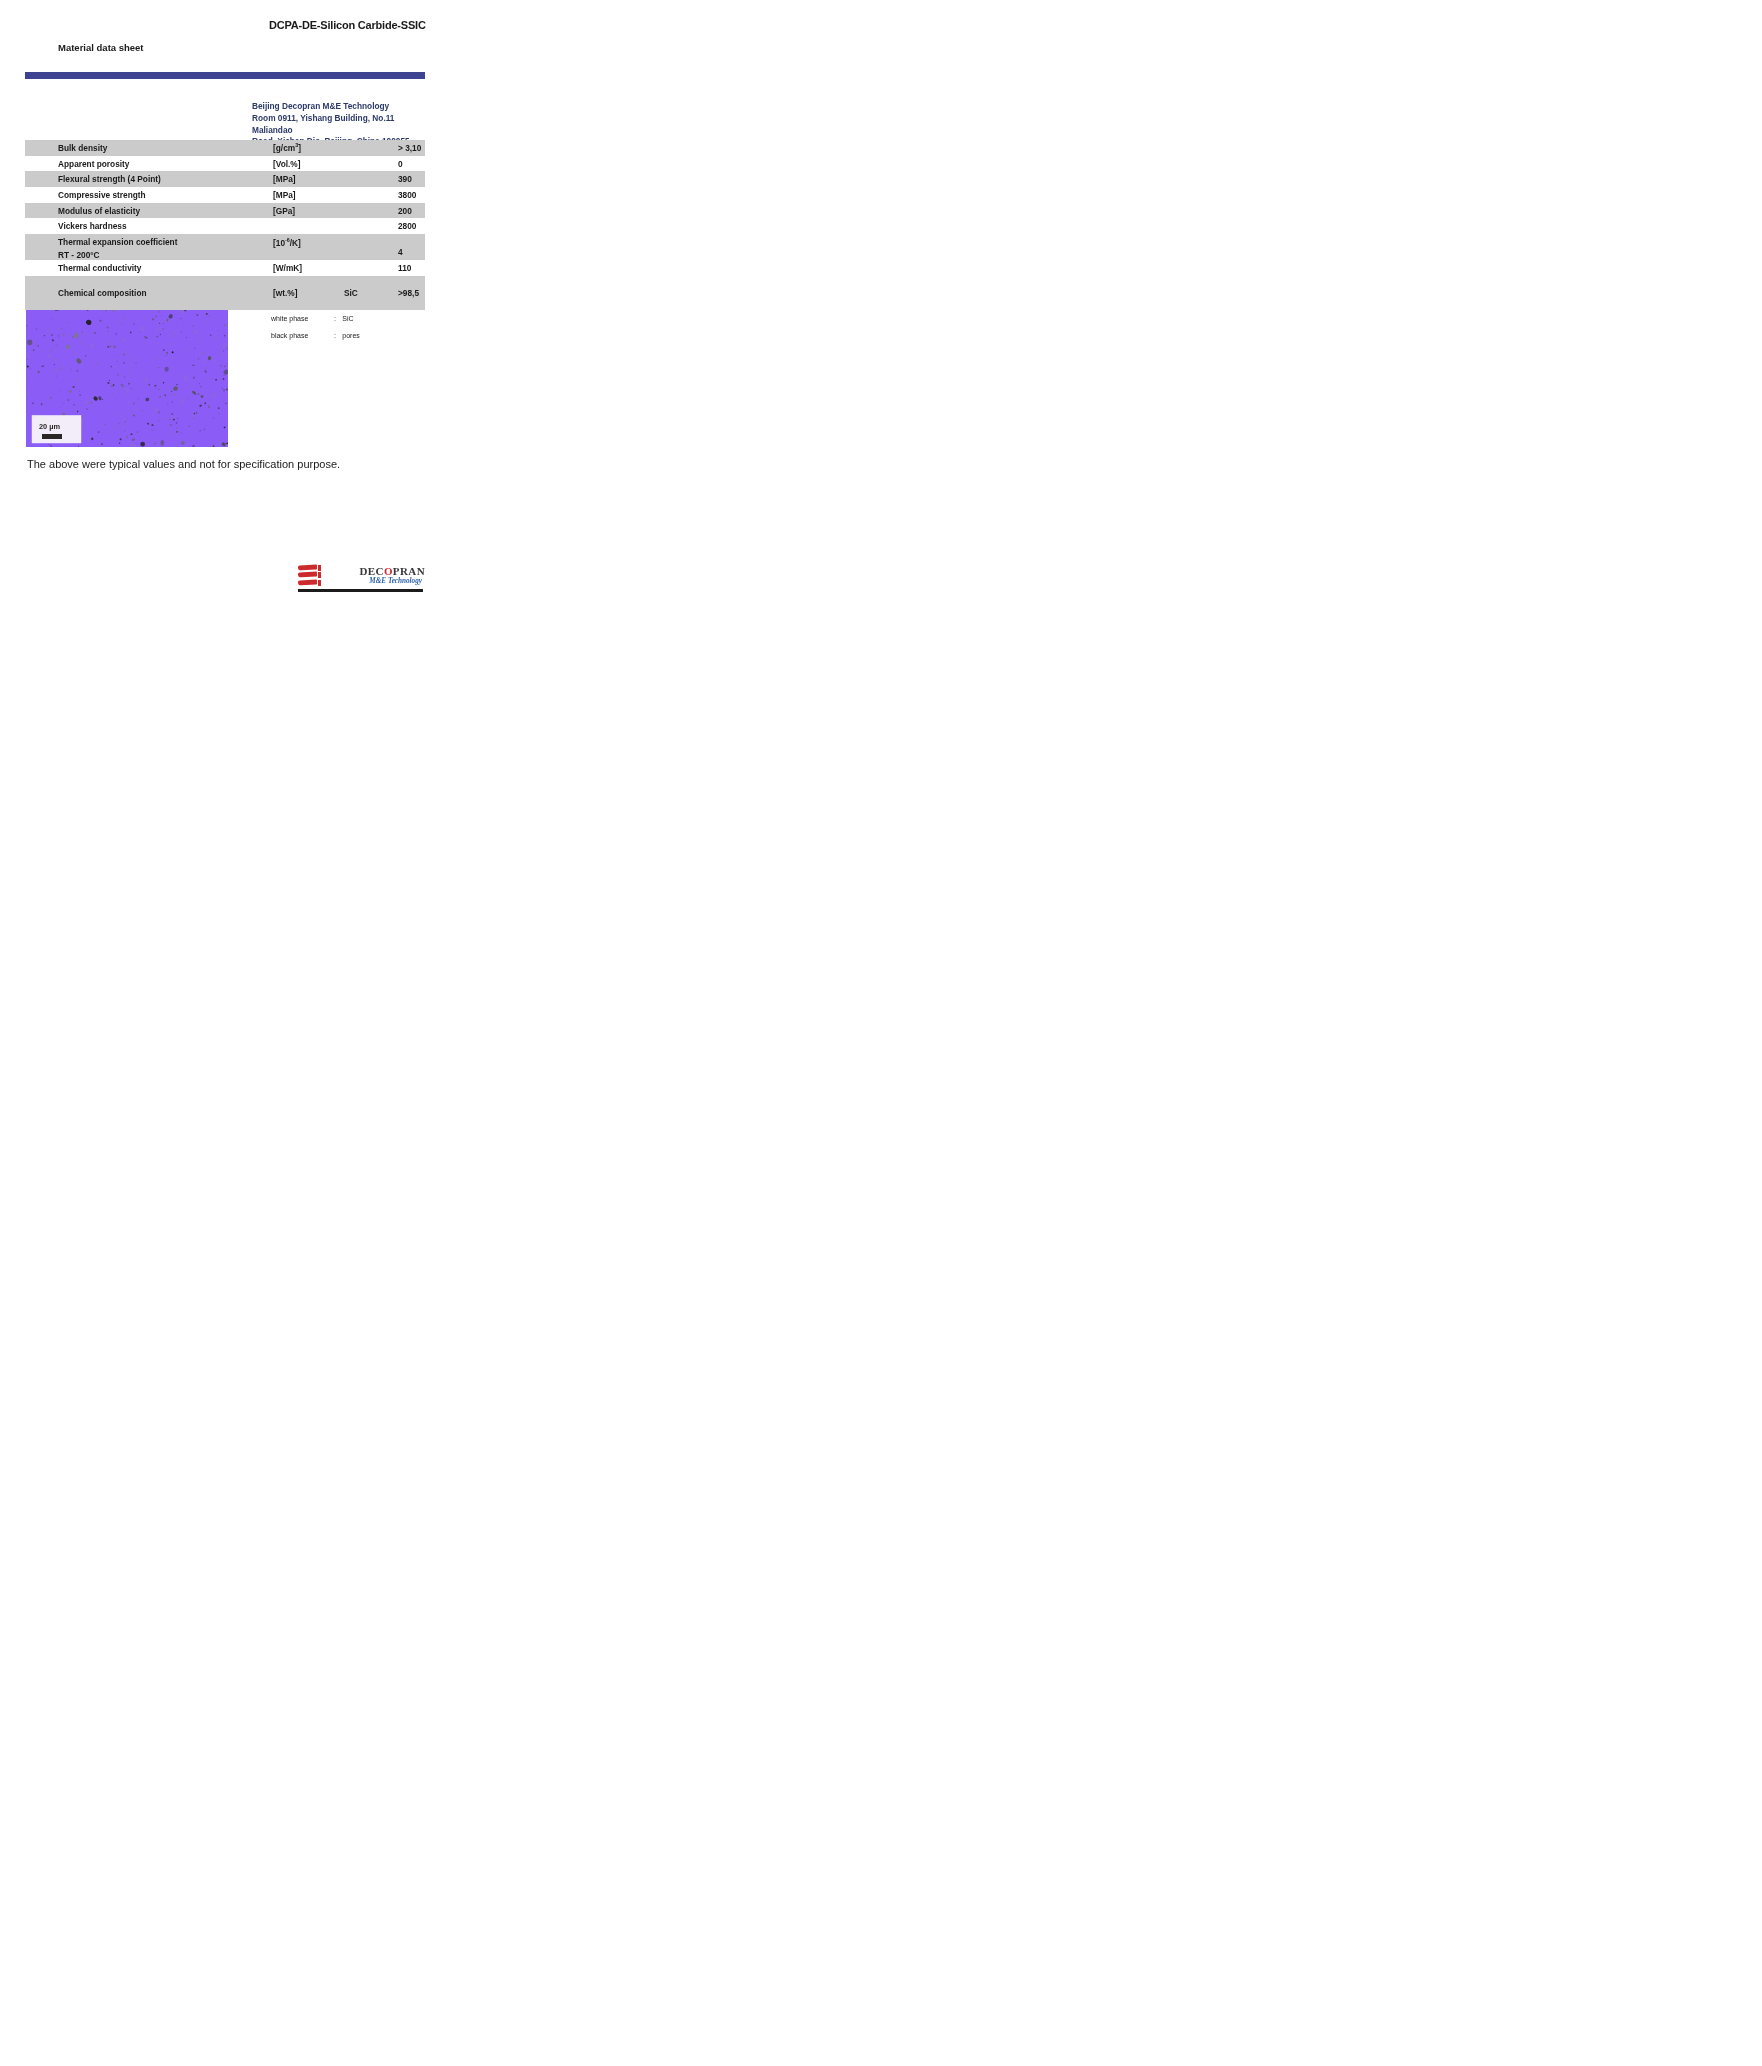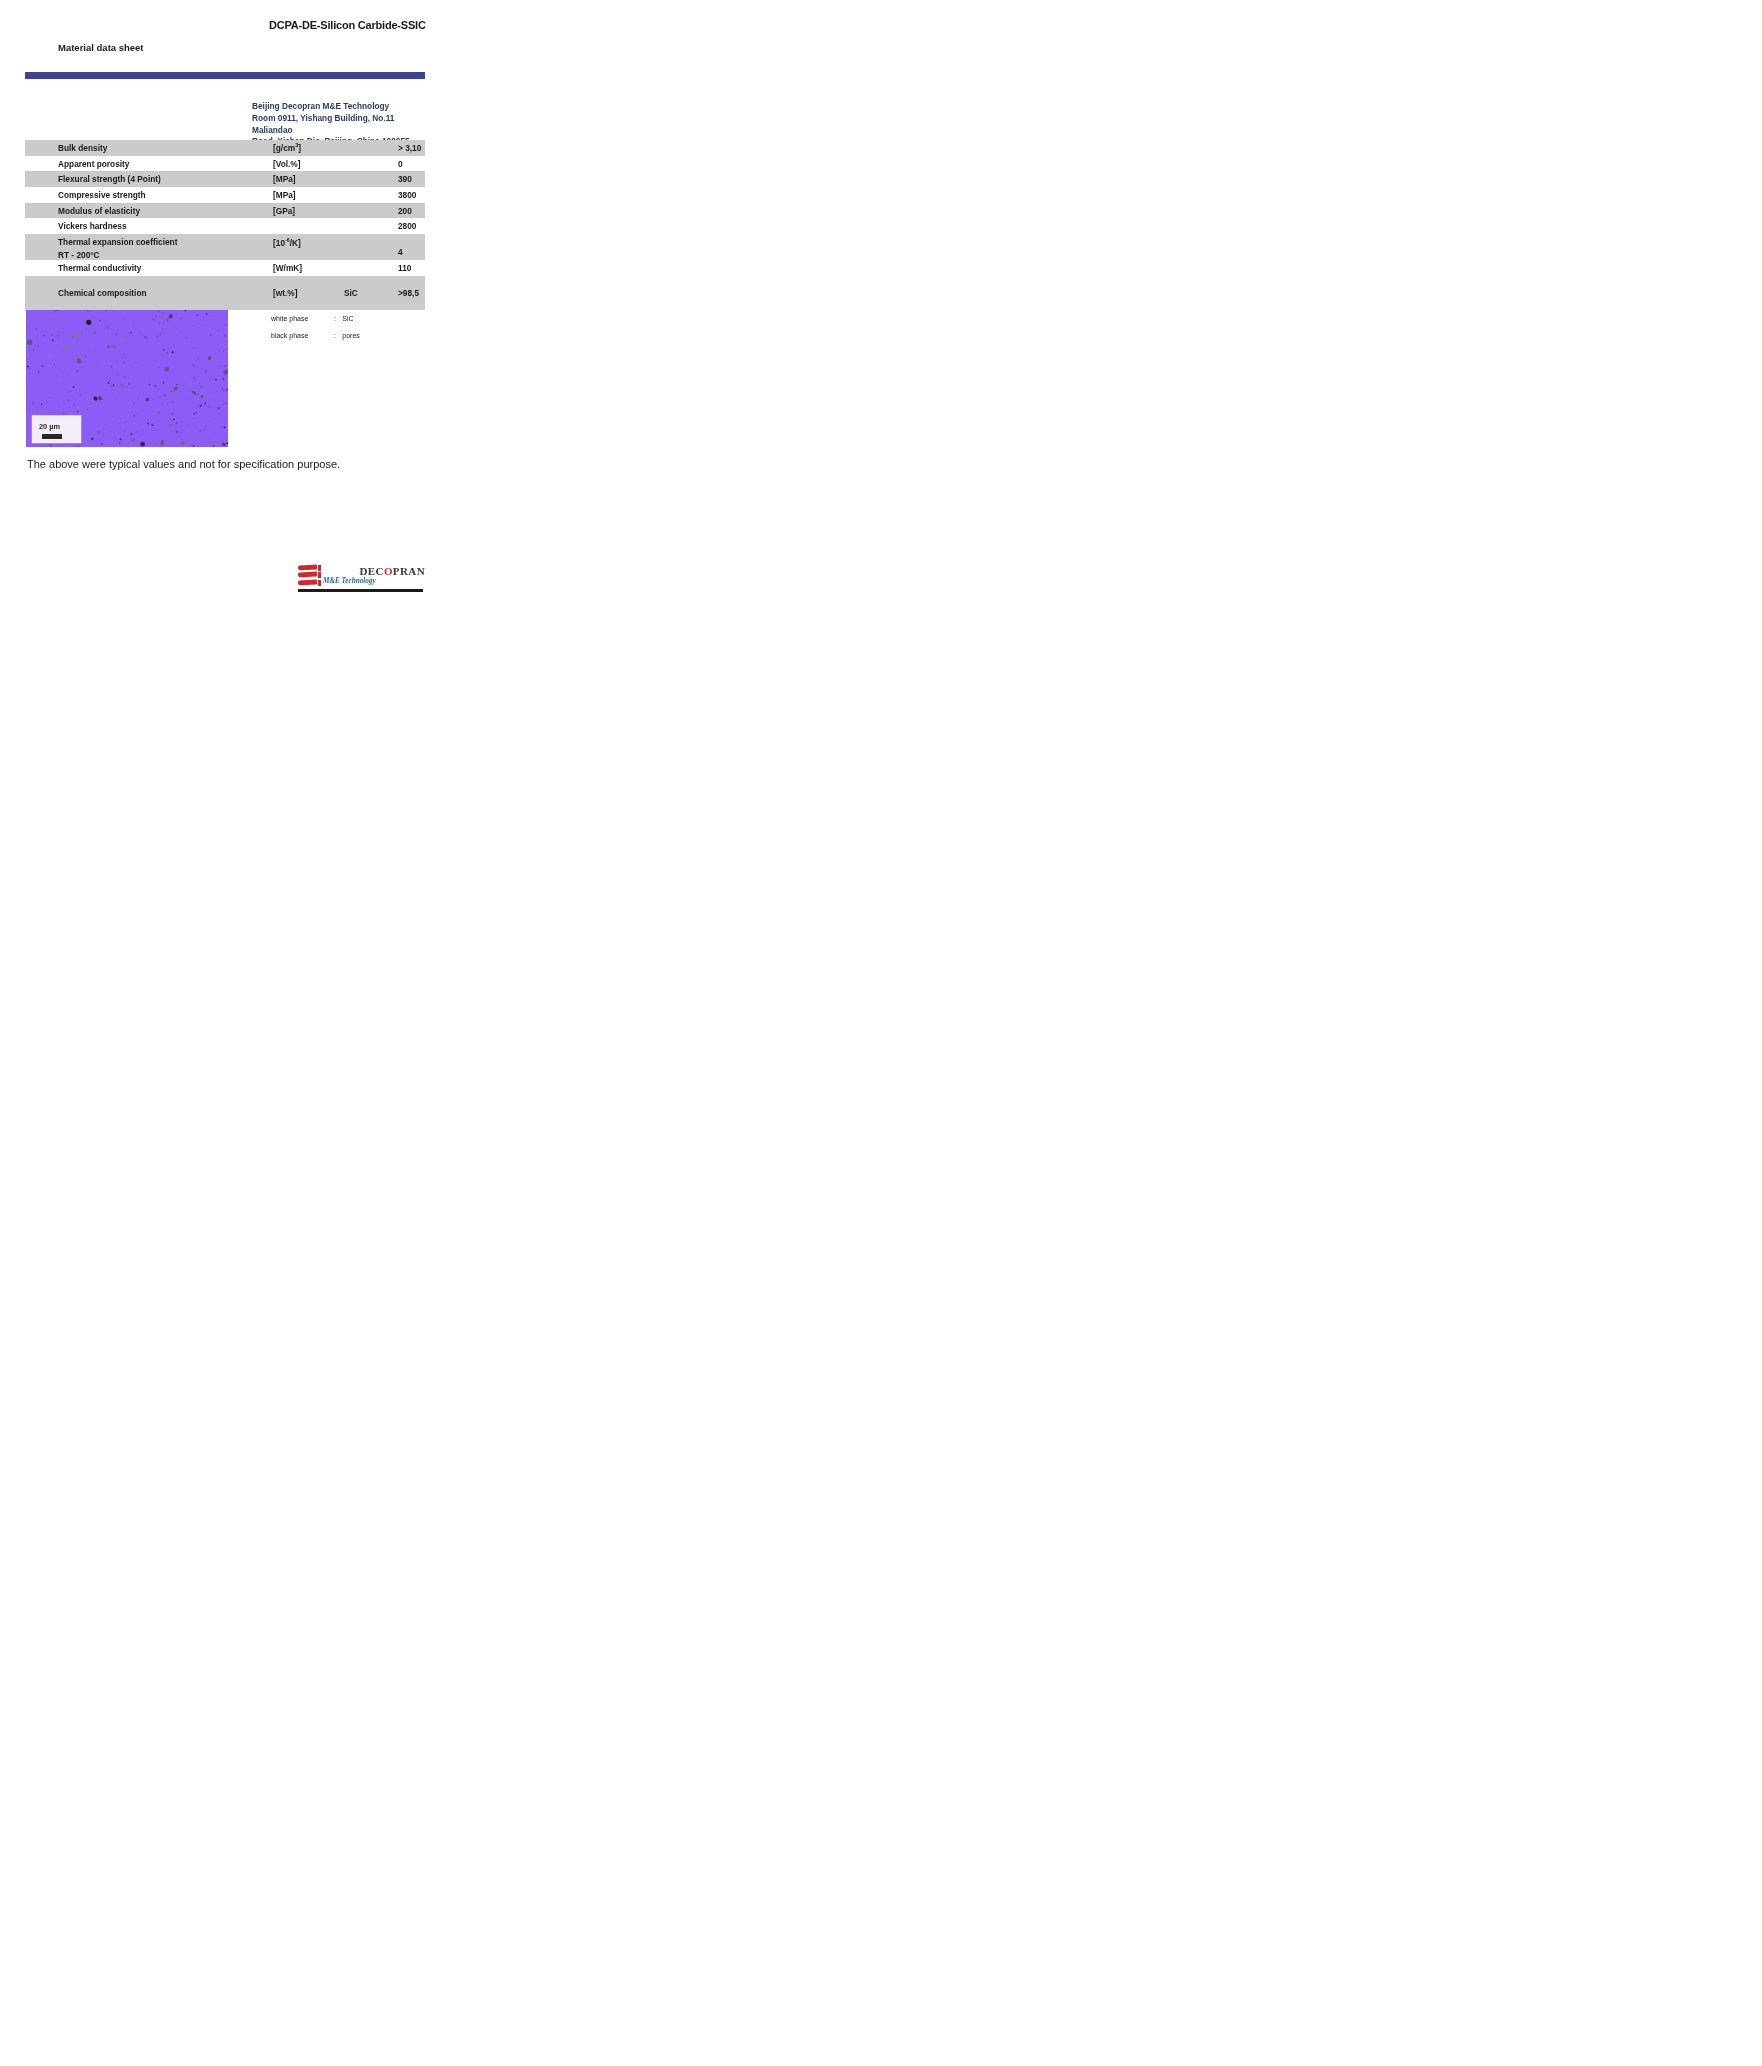--- a/index.html
+++ b/index.html
@@ -67,21 +67,21 @@
     position:absolute;left:20px;width:2.9px;height:5.8px;background:var(--logo_red);
   }
   .strip.s1{top:0;}.strip.s2{top:7.4px;}.strip.s3{top:15px;}
   .brand{
     position:absolute;left:25px;top:0;width:102px;text-align:right;
     font-family:"Liberation Serif", serif;font-weight:bold;font-size:11px;
     letter-spacing:0.4px;color:var(--logo_dark);white-space:nowrap;
   }
   .brand .oo{color:var(--logo_red);}
   .tagline{
-    position:absolute;left:25px;top:12.4px;width:99px;
+    position:absolute;left:25px;top:12.4px;width:99px;text-align:right;
     font-family:"Liberation Serif", serif;font-style:italic;font-weight:bold;
     font-size:7.2px;color:var(--logo_blue);
   }
   .logo-underline{
     position:absolute;left:298px;top:589px;width:125px;height:2.5px;background:var(--bar_black);
   }
 </style>
 </head>
 <body>
 

